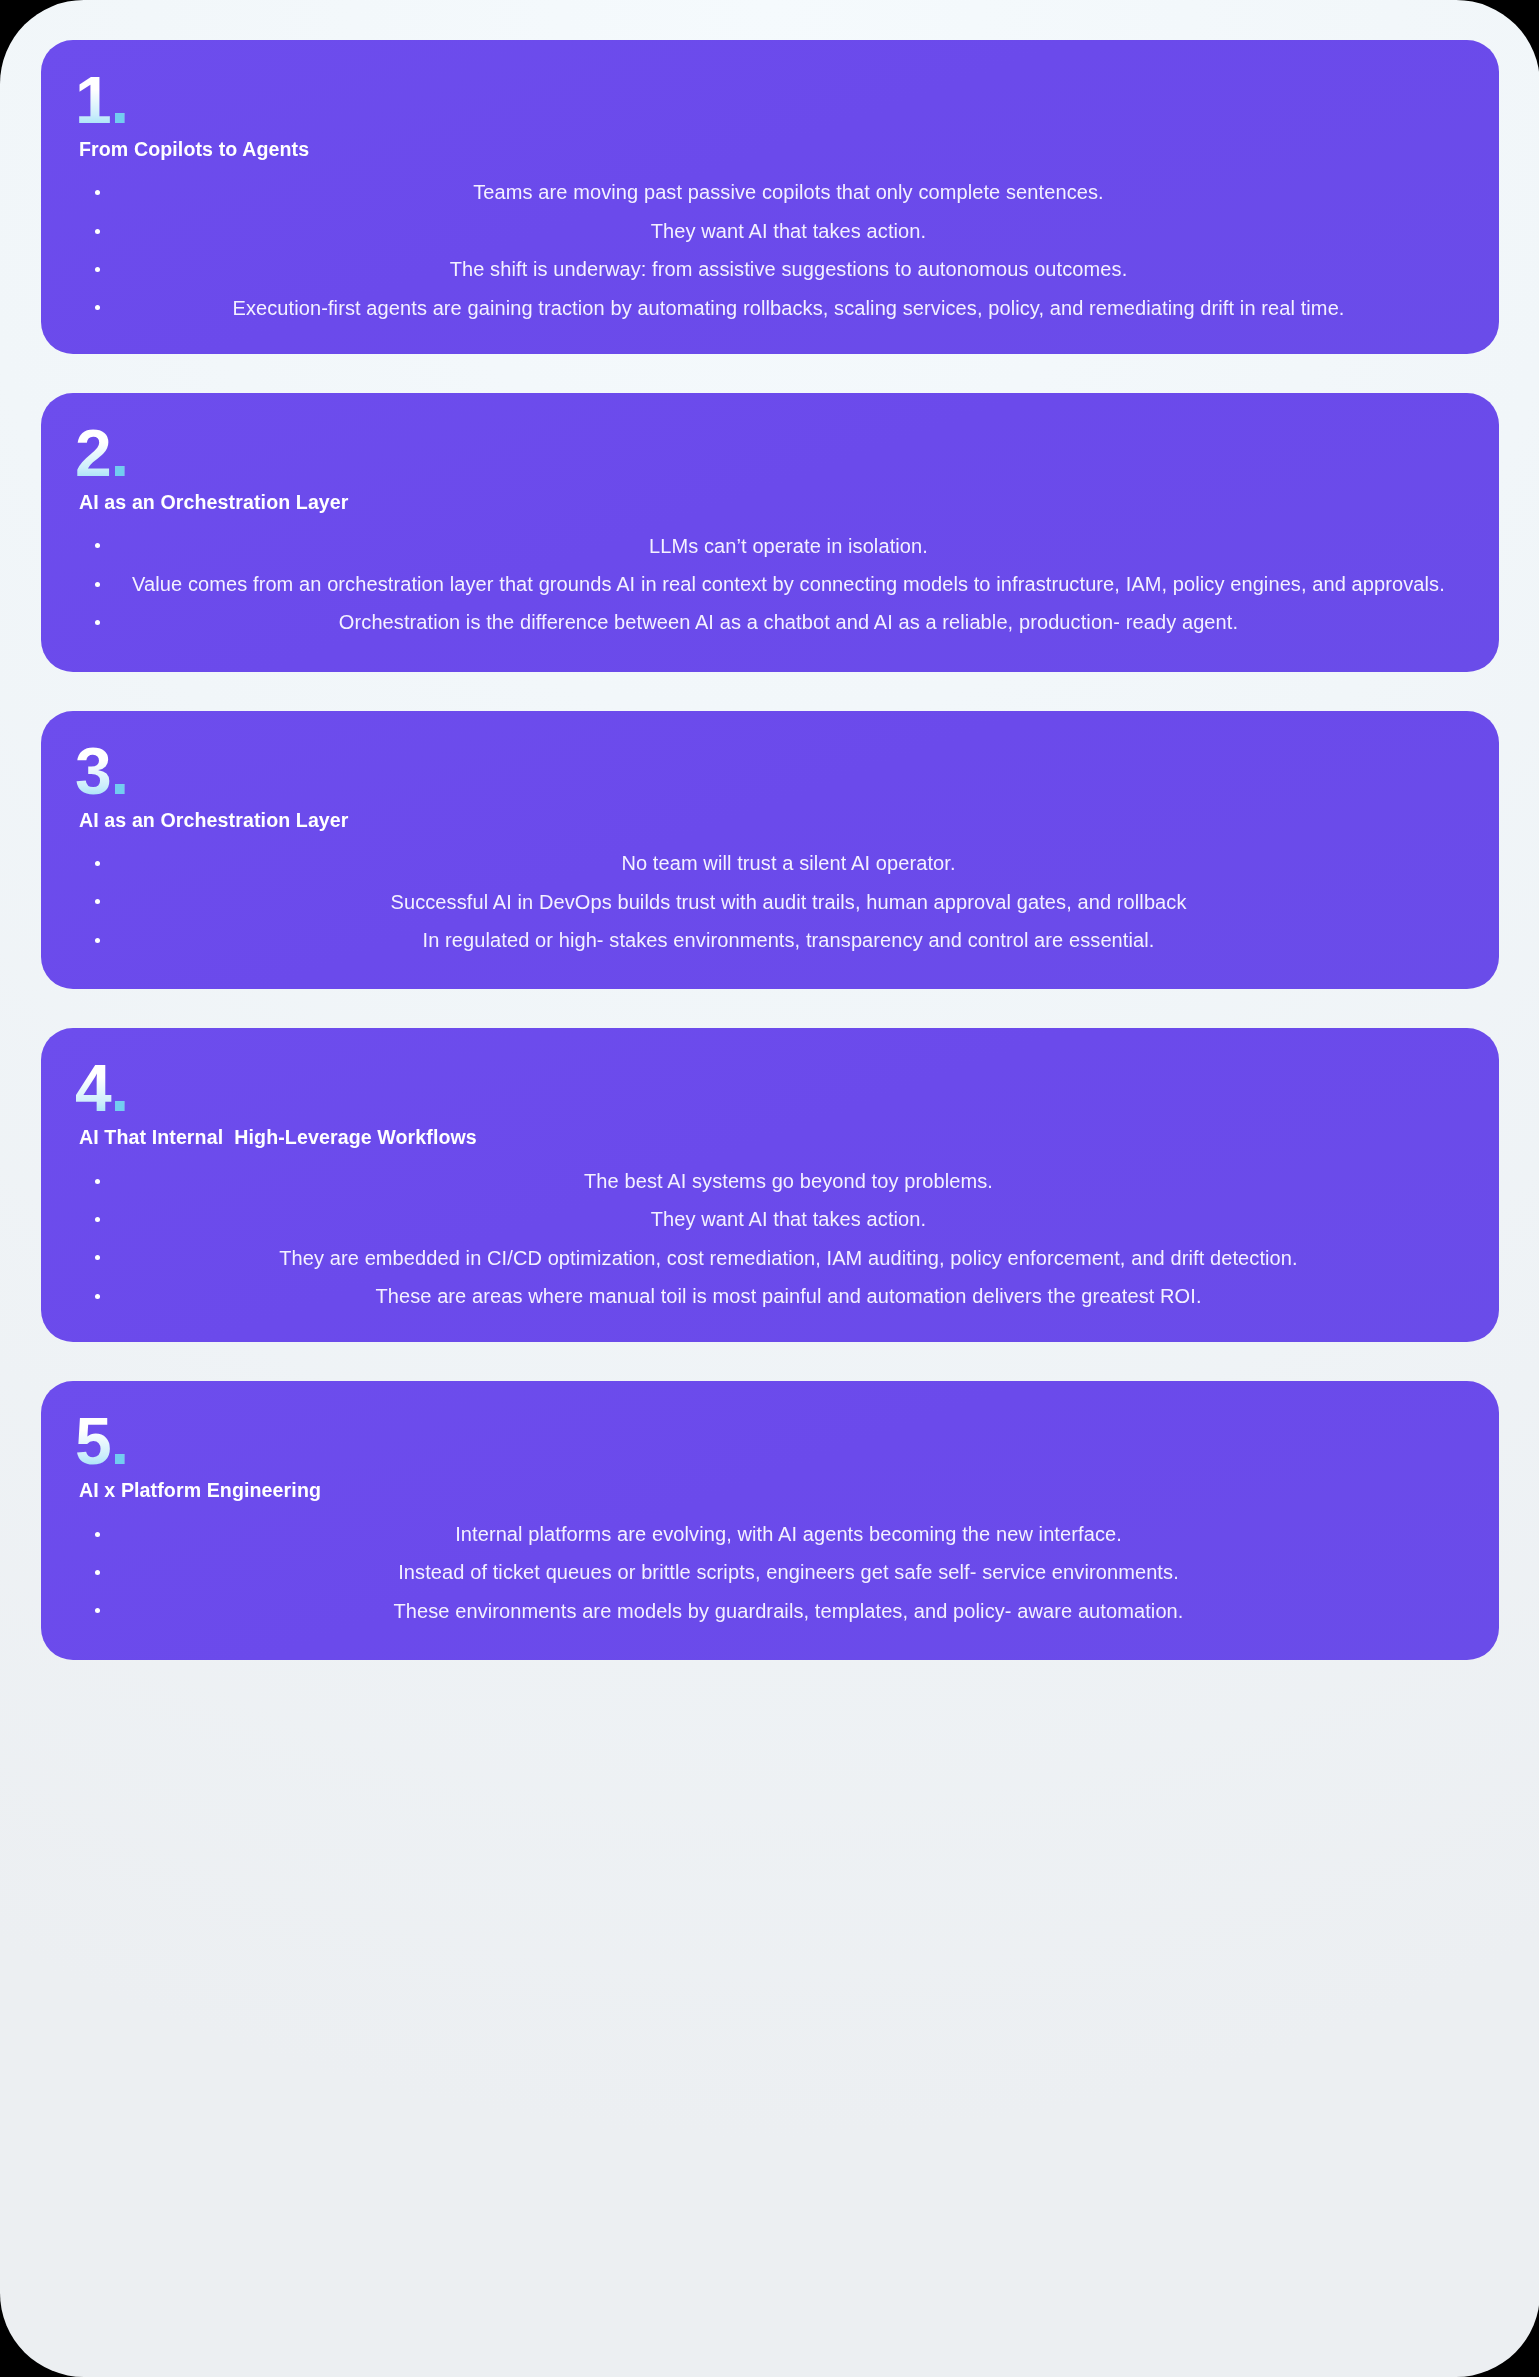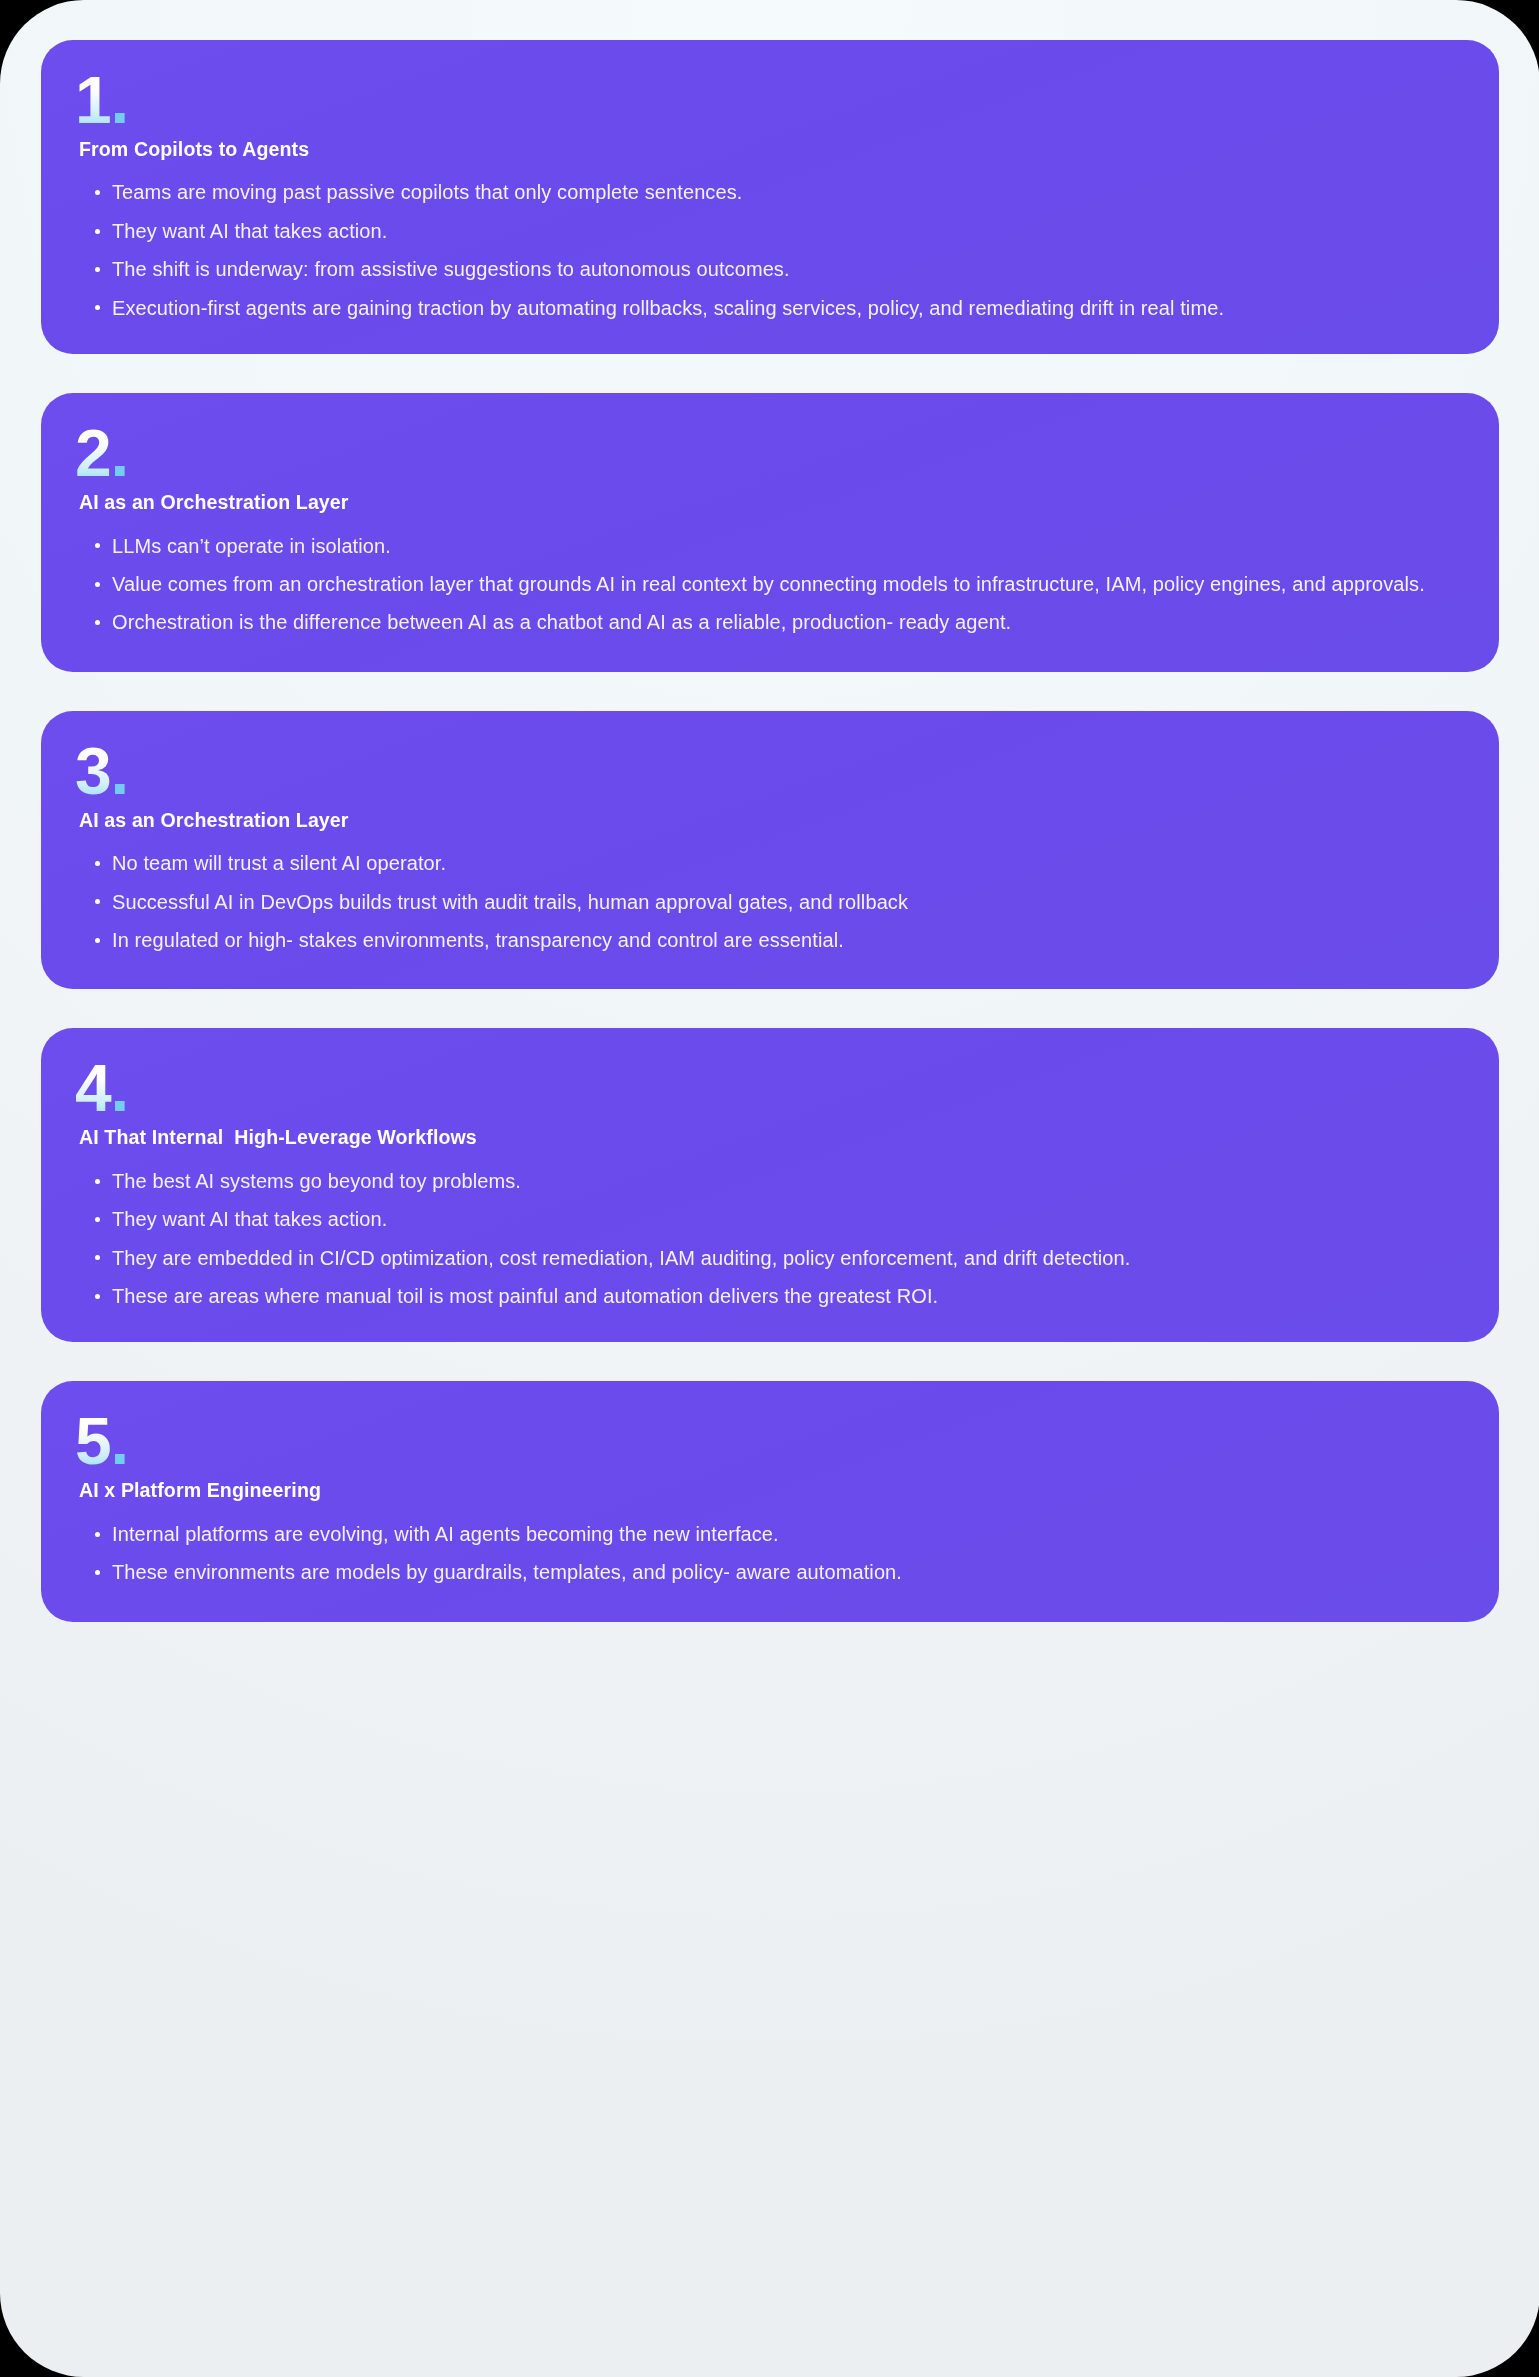--- a/index.html
+++ b/index.html
@@ -76,20 +76,21 @@
   }
   .bullets li {
     position: relative;
     color: #f4f1ff;
     font-size: 20px;
     line-height: 1.42;
     font-weight: 400;
     padding-left: 37px;
     margin-bottom: 10px;
     letter-spacing: 0.1px;
+    text-align: center;
   }
   .bullets li:last-child { margin-bottom: 0; }
   .bullets li::before {
     content: "";
     position: absolute;
     left: 20px;
     top: 11.8px;
     width: 5px;
     height: 5px;
     border-radius: 50%;
@@ -148,18 +149,19 @@
       <li>They are embedded in CI/CD optimization, cost remediation, IAM auditing, policy enforcement, and drift detection.</li>
       <li>These are areas where manual toil is most painful and automation delivers the greatest ROI.</li>
     </ul>
   </section>
 
   <section class="card c5">
     <div class="card-number"><span>5</span><span class="dot">.</span></div>
     <h2 class="card-heading">AI x Platform Engineering</h2>
     <ul class="bullets">
       <li>Internal platforms are evolving, with AI agents becoming the new interface.</li>
+      <li>Instead of ticket queues or brittle scripts, engineers get safe self- service environments.</li>
       <li>These environments are models by guardrails, templates, and policy- aware automation.</li>
     </ul>
   </section>
 
 </div>
 
 
 </body></html>

